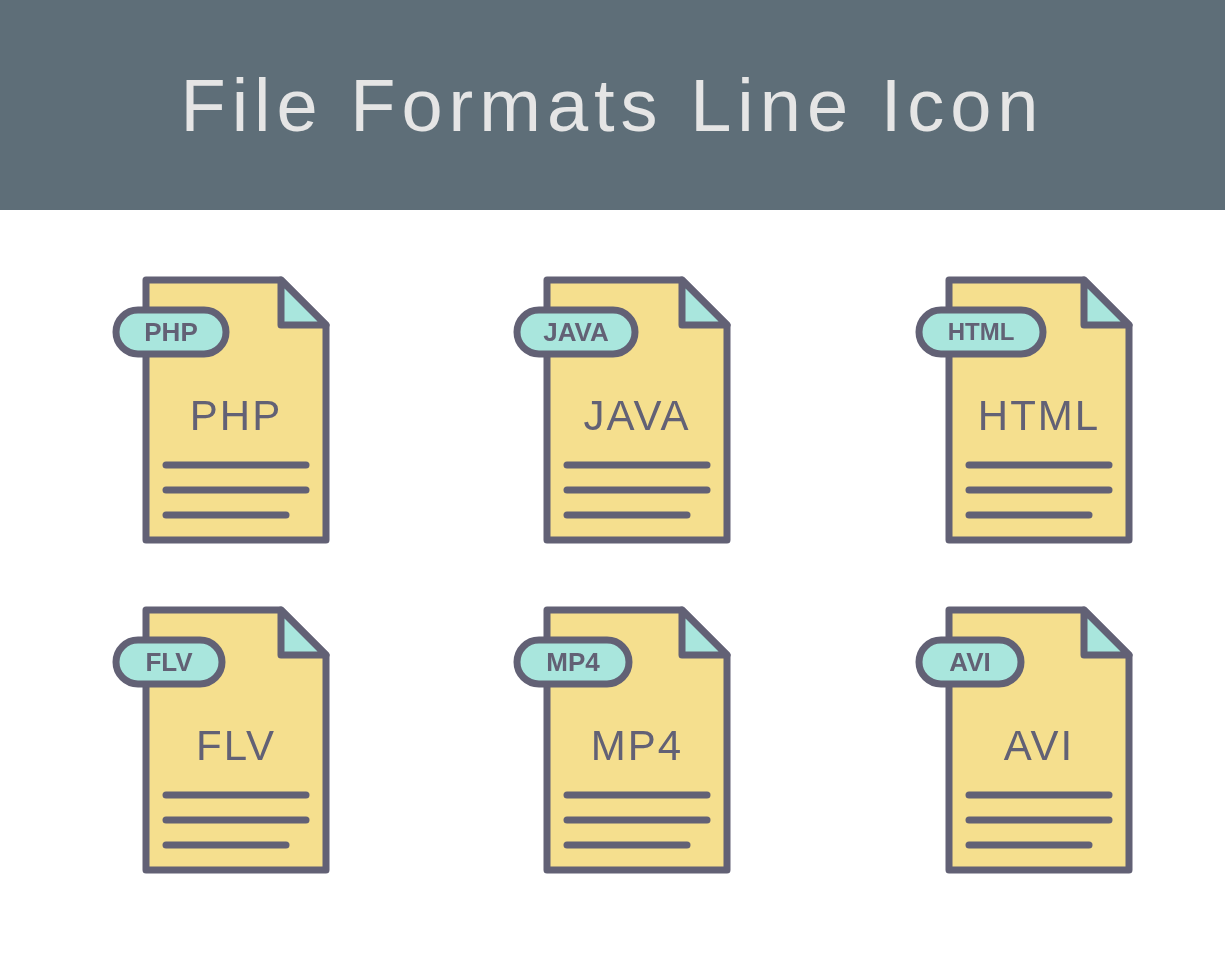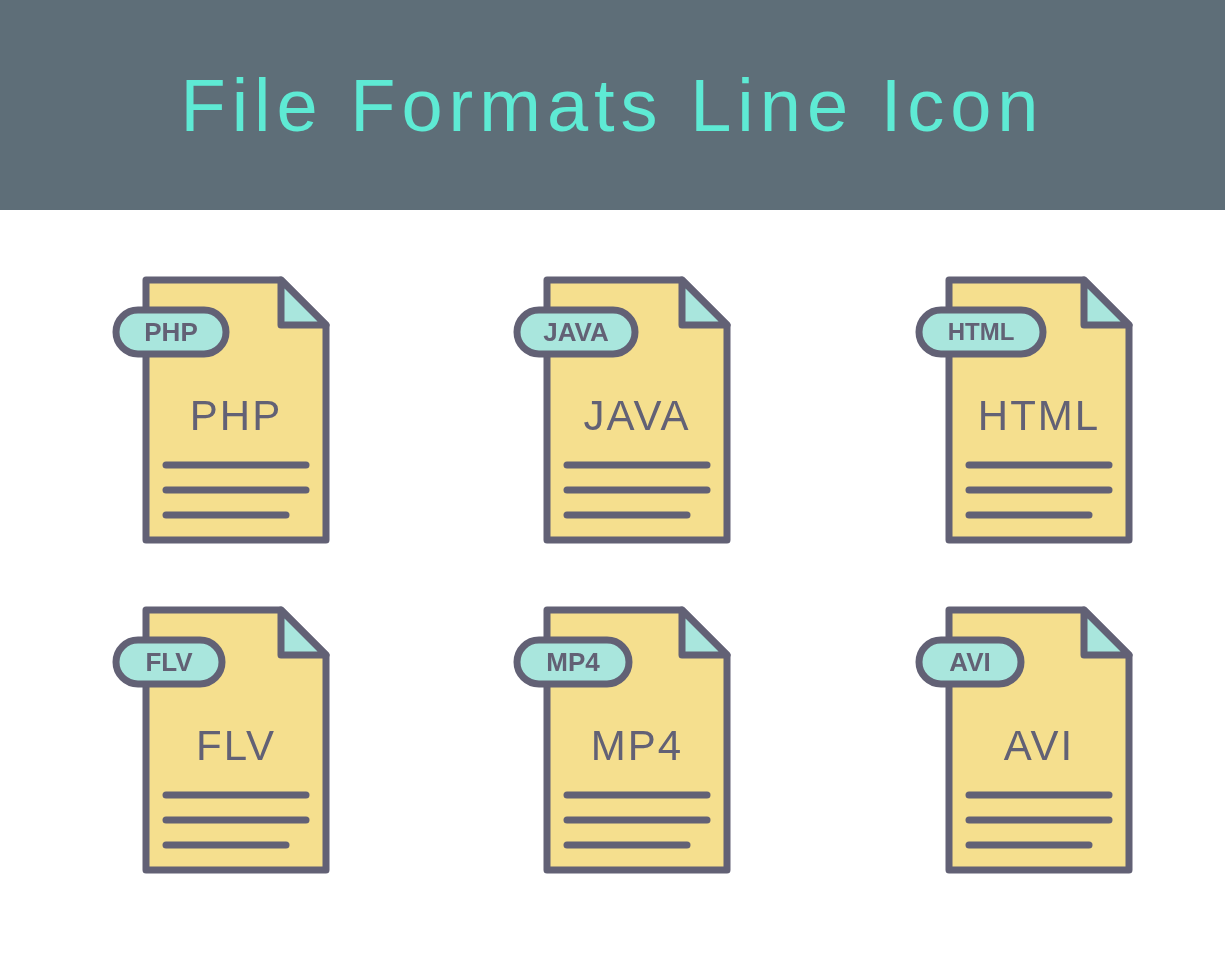--- a/index.html
+++ b/index.html
@@ -12,21 +12,21 @@
   }
   .header {
     width: 100%;
     height: 210px;
     background: #5e6e78;
     display: flex;
     align-items: center;
     justify-content: center;
   }
   .header-title {
-    color: #5eead4;
+    color: #e5e5e5;
     font-size: 74px;
     font-weight: 500;
     letter-spacing: 6px;
   }
   .grid {
     display: grid;
     grid-template-columns: repeat(3, 1fr);
     grid-template-rows: repeat(2, 1fr);
     padding: 70px 70px 50px 100px;
     column-gap: 150px;

